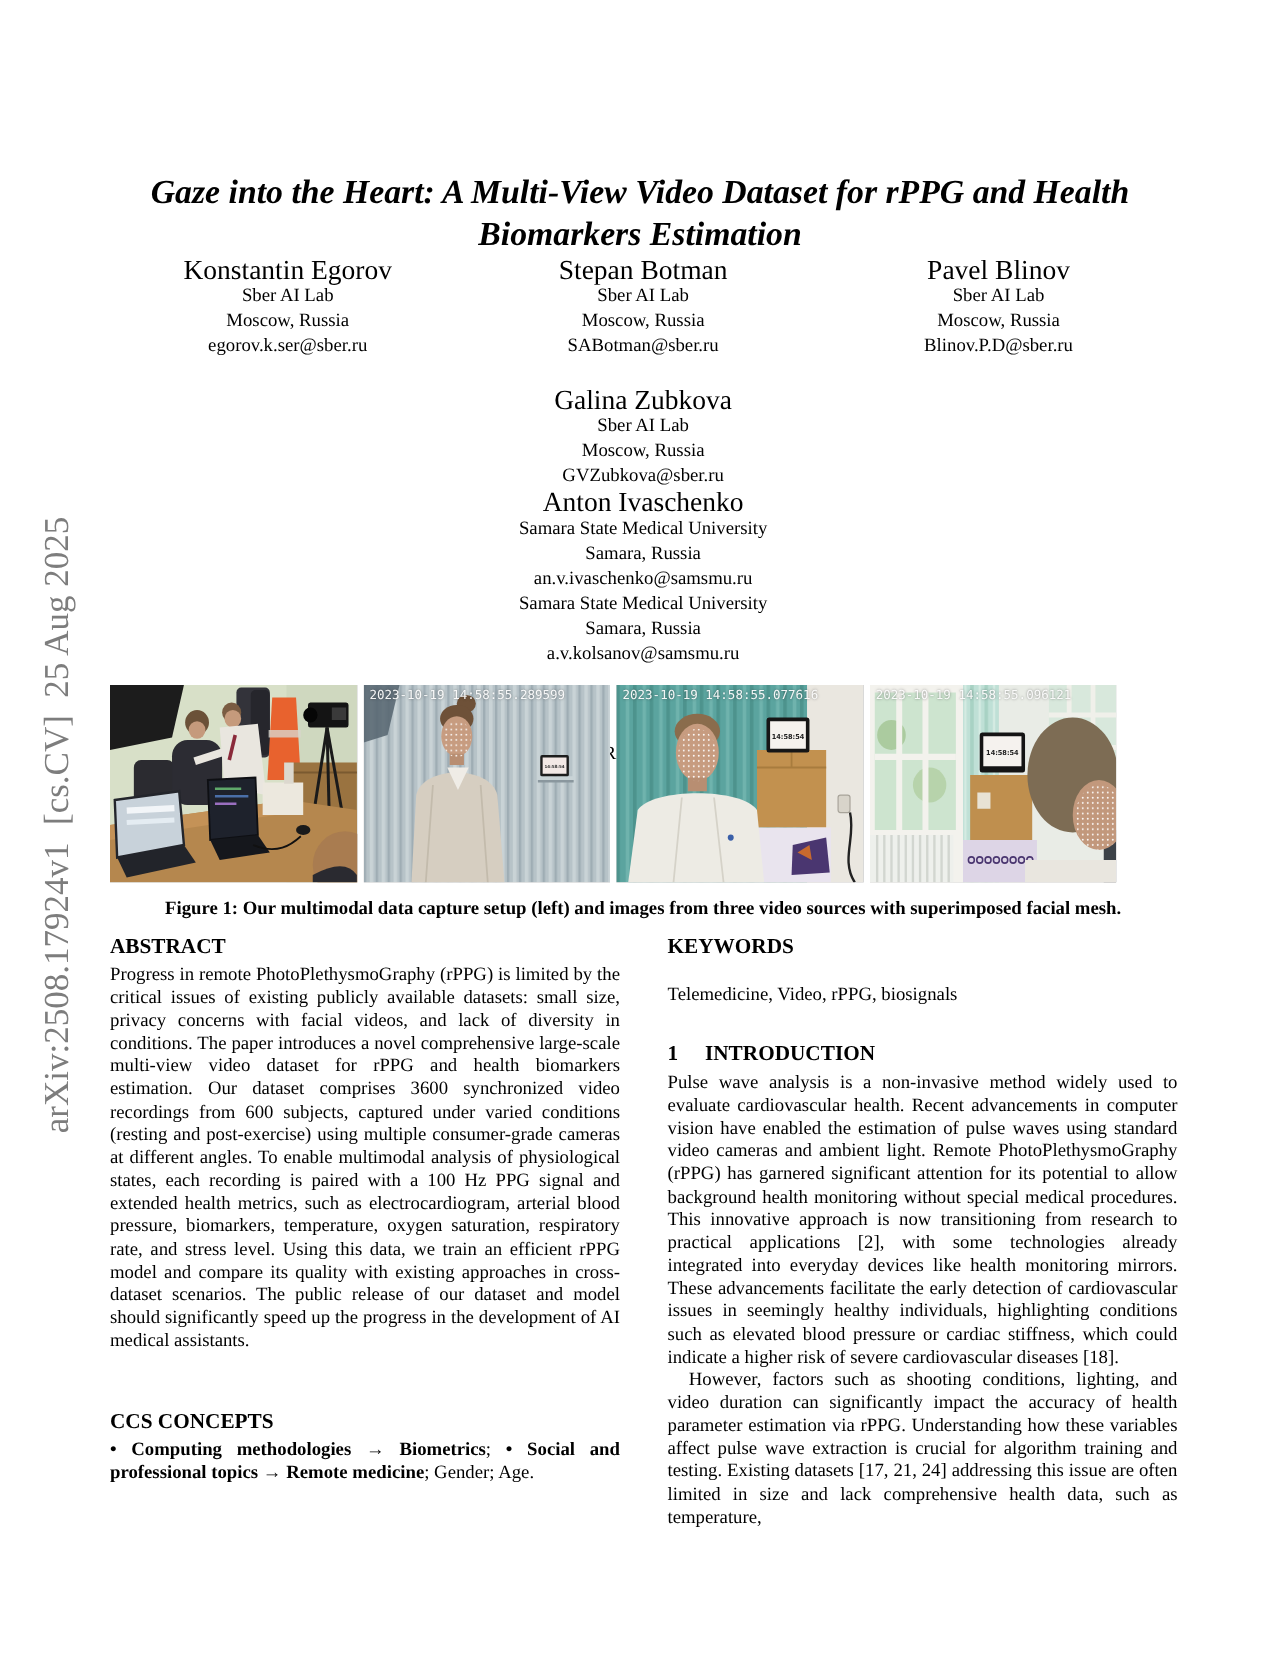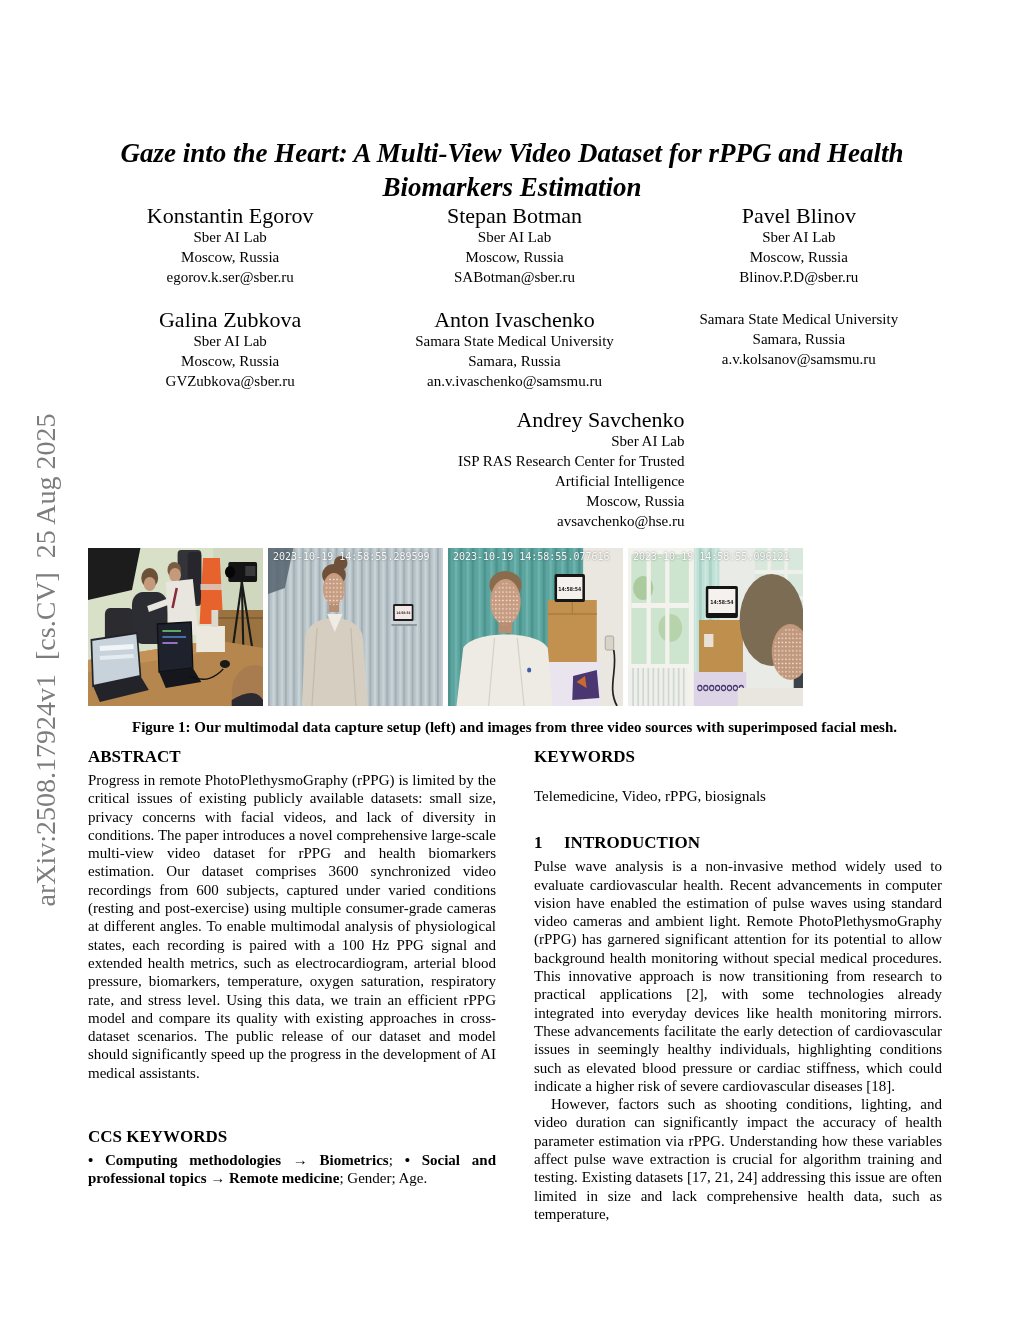--- a/index.html
+++ b/index.html
@@ -5,25 +5,25 @@
   html,body{margin:0;padding:0;background:#ffffff;}
   .page{position:relative;width:1024px;height:1325px;background:#ffffff;overflow:hidden;
         font-family:"Liberation Serif",serif;color:#000;}
   .arxiv{position:absolute;left:-259px;top:643px;width:610px;height:34px;line-height:34px;
          transform:rotate(-90deg);text-align:center;font-size:28px;color:#7d7d7d;white-space:pre;}
   .title{position:absolute;left:60px;top:136px;width:904px;text-align:center;
          font-size:27px;font-weight:bold;line-height:34px;font-style:italic;}
   .authors{position:absolute;left:88px;top:205px;width:853px;}
   .author-row{display:flex;}
   .author-row .author-block{flex:1;text-align:center;}
-  .author-row2{margin-top:22px;}
+  .author-row2{margin-top:22px;flex-direction:column;}
   .author-row3{margin-top:18px;justify-content:center;}
   .author-name{font-size:22px;line-height:22px;}
   .author-line{font-size:15px;line-height:20px;}
-  .figure{position:absolute;left:88px;top:548px;width:715px;display:flex;gap:5px;}
+  .figure{position:absolute;left:88px;top:548px;width:805px;display:flex;gap:5px;}
   .panel{position:relative;flex:1;height:158px;overflow:hidden;background:#ccc;}
   .panel svg{display:block;width:100%;height:100%;}
   .ts{position:absolute;top:3px;left:5px;font-family:"DejaVu Sans Mono",monospace;
       font-size:10px;color:rgba(255,255,255,0.93);text-shadow:0 0 2px rgba(40,40,40,0.55);
       letter-spacing:0px;white-space:pre;}
   .caption{position:absolute;left:88px;top:718px;width:853px;text-align:center;
            font-size:15px;font-weight:bold;line-height:19px;}
   .col{position:absolute;width:408px;}
   .col-left{left:88px;top:746px;}
   .col-right{left:534px;top:746px;}
@@ -265,21 +265,21 @@
   </div>
 
   <div class="caption">Figure 1: Our multimodal data capture setup (left) and images from three video sources with superimposed facial mesh.</div>
 
   <div class="col col-left">
     <h2 class="sec-head">ABSTRACT</h2>
     <p class="body-text">Progress in remote PhotoPlethysmoGraphy (rPPG) is limited by the critical issues of existing publicly available datasets: small size, privacy concerns with facial videos, and lack of diversity in conditions. The paper introduces a novel comprehensive large-scale multi-view video dataset for rPPG and health biomarkers estimation. Our dataset comprises 3600 synchronized video recordings from 600 subjects, captured under varied conditions (resting and post-exercise) using multiple consumer-grade cameras at different angles. To enable multimodal analysis of physiological states, each recording is paired with a 100 Hz PPG signal and extended health metrics, such as electrocardiogram, arterial blood pressure, biomarkers, temperature, oxygen saturation, respiratory rate, and stress level. Using this data, we train an efficient rPPG model and compare its quality with existing approaches in cross-dataset scenarios. The public release of our dataset and model should significantly speed up the progress in the development of AI medical assistants.</p>
   </div>
 
   <div class="ccs-block">
-    <h2 class="sec-head">CCS KEYWORDS</h2>
+    <h2 class="sec-head">CCS CONCEPTS</h2>
     <p class="body-text"><b><span>• </span><span>Computing methodologies → Biometrics</span></b><span>; </span><b><span>• </span><span>Social and professional topics → Remote medicine</span></b><span>; Gender; Age.</span></p>
   </div>
 
   <div class="col col-right">
     <h2 class="sec-head">KEYWORDS</h2>
     <p class="body-text keywords-text">Telemedicine, Video, rPPG, biosignals</p>
     <h2 class="sec-head intro-head"><span class="secnum">1</span><span>INTRODUCTION</span></h2>
     <p class="body-text">Pulse wave analysis is a non-invasive method widely used to evaluate cardiovascular health. Recent advancements in computer vision have enabled the estimation of pulse waves using standard video cameras and ambient light. Remote PhotoPlethysmoGraphy (rPPG) has garnered significant attention for its potential to allow background health monitoring without special medical procedures. This innovative approach is now transitioning from research to practical applications [2], with some technologies already integrated into everyday devices like health monitoring mirrors. These advancements facilitate the early detection of cardiovascular issues in seemingly healthy individuals, highlighting conditions such as elevated blood pressure or cardiac stiffness, which could indicate a higher risk of severe cardiovascular diseases [18].</p>
     <p class="body-text indent">However, factors such as shooting conditions, lighting, and video duration can significantly impact the accuracy of health parameter estimation via rPPG. Understanding how these variables affect pulse wave extraction is crucial for algorithm training and testing. Existing datasets [17, 21, 24] addressing this issue are often limited in size and lack comprehensive health data, such as temperature,</p>
   </div>

